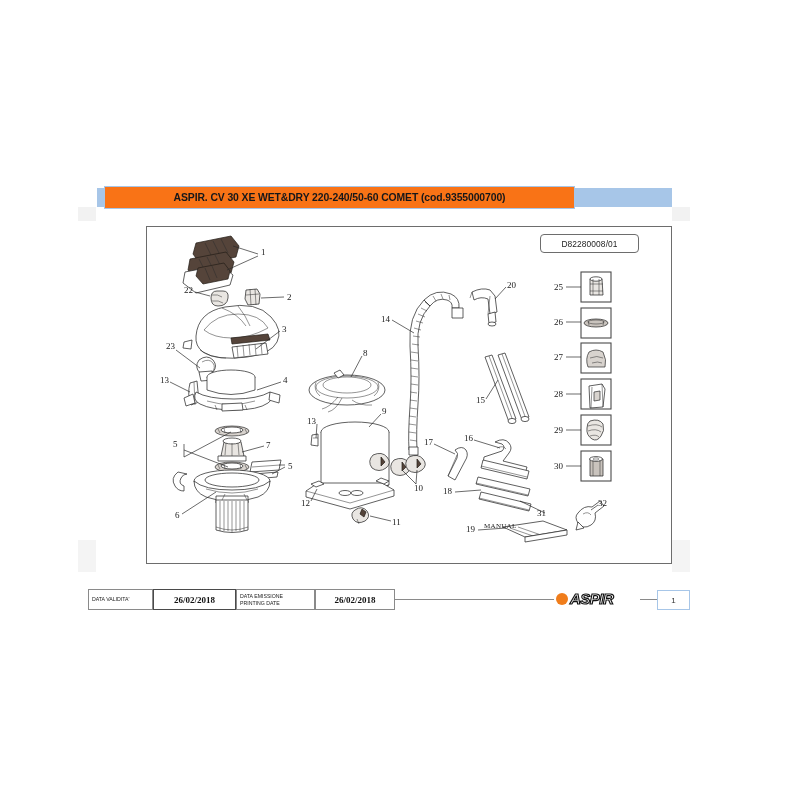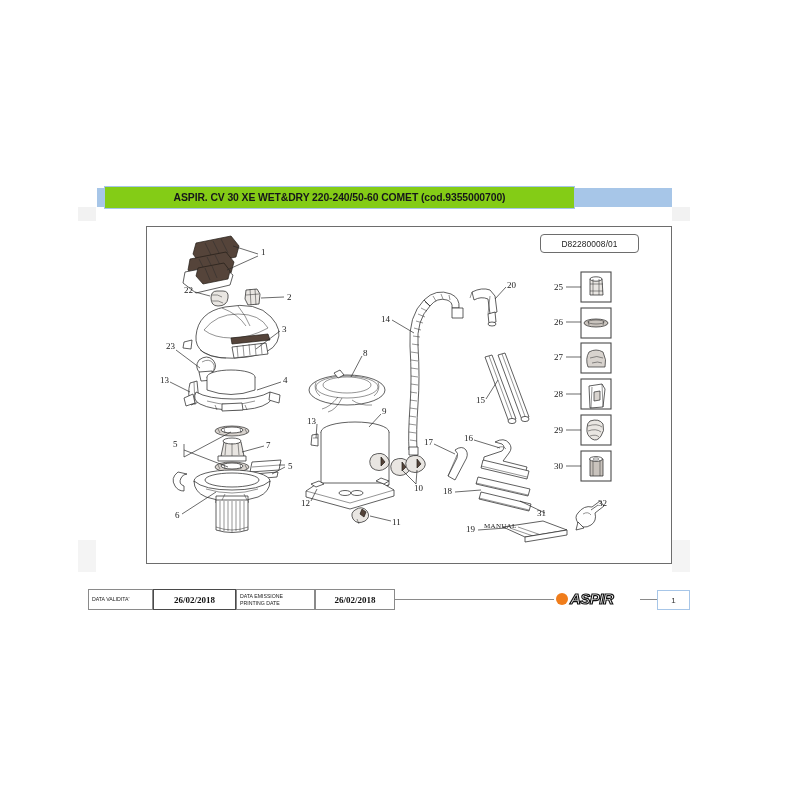--- a/index.html
+++ b/index.html
@@ -10,21 +10,21 @@
   }
   .page{position:absolute;left:0;top:0;width:800px;height:800px;}
 
   
   .titleband{
     position:absolute;left:97px;top:188px;width:575px;height:19px;
     background:#a7c6e8;
   }
   .titlebox{
     position:absolute;left:104px;top:186px;width:469px;height:21px;
-    background:#84cc16;border:1.6px solid #a7c6e8;
+    background:#f97316;border:1.6px solid #a7c6e8;
     display:flex;align-items:center;justify-content:center;
   }
   .titlebox span{
     font-size:10.4px;font-weight:bold;color:#16171a;letter-spacing:-0.1px;
     white-space:nowrap;
   }
 
   
   .edgeL{position:absolute;left:78px;top:207px;width:18px;height:14px;background:#f2f2f2;}
   .edgeR{position:absolute;left:672px;top:207px;width:18px;height:14px;background:#f2f2f2;}

